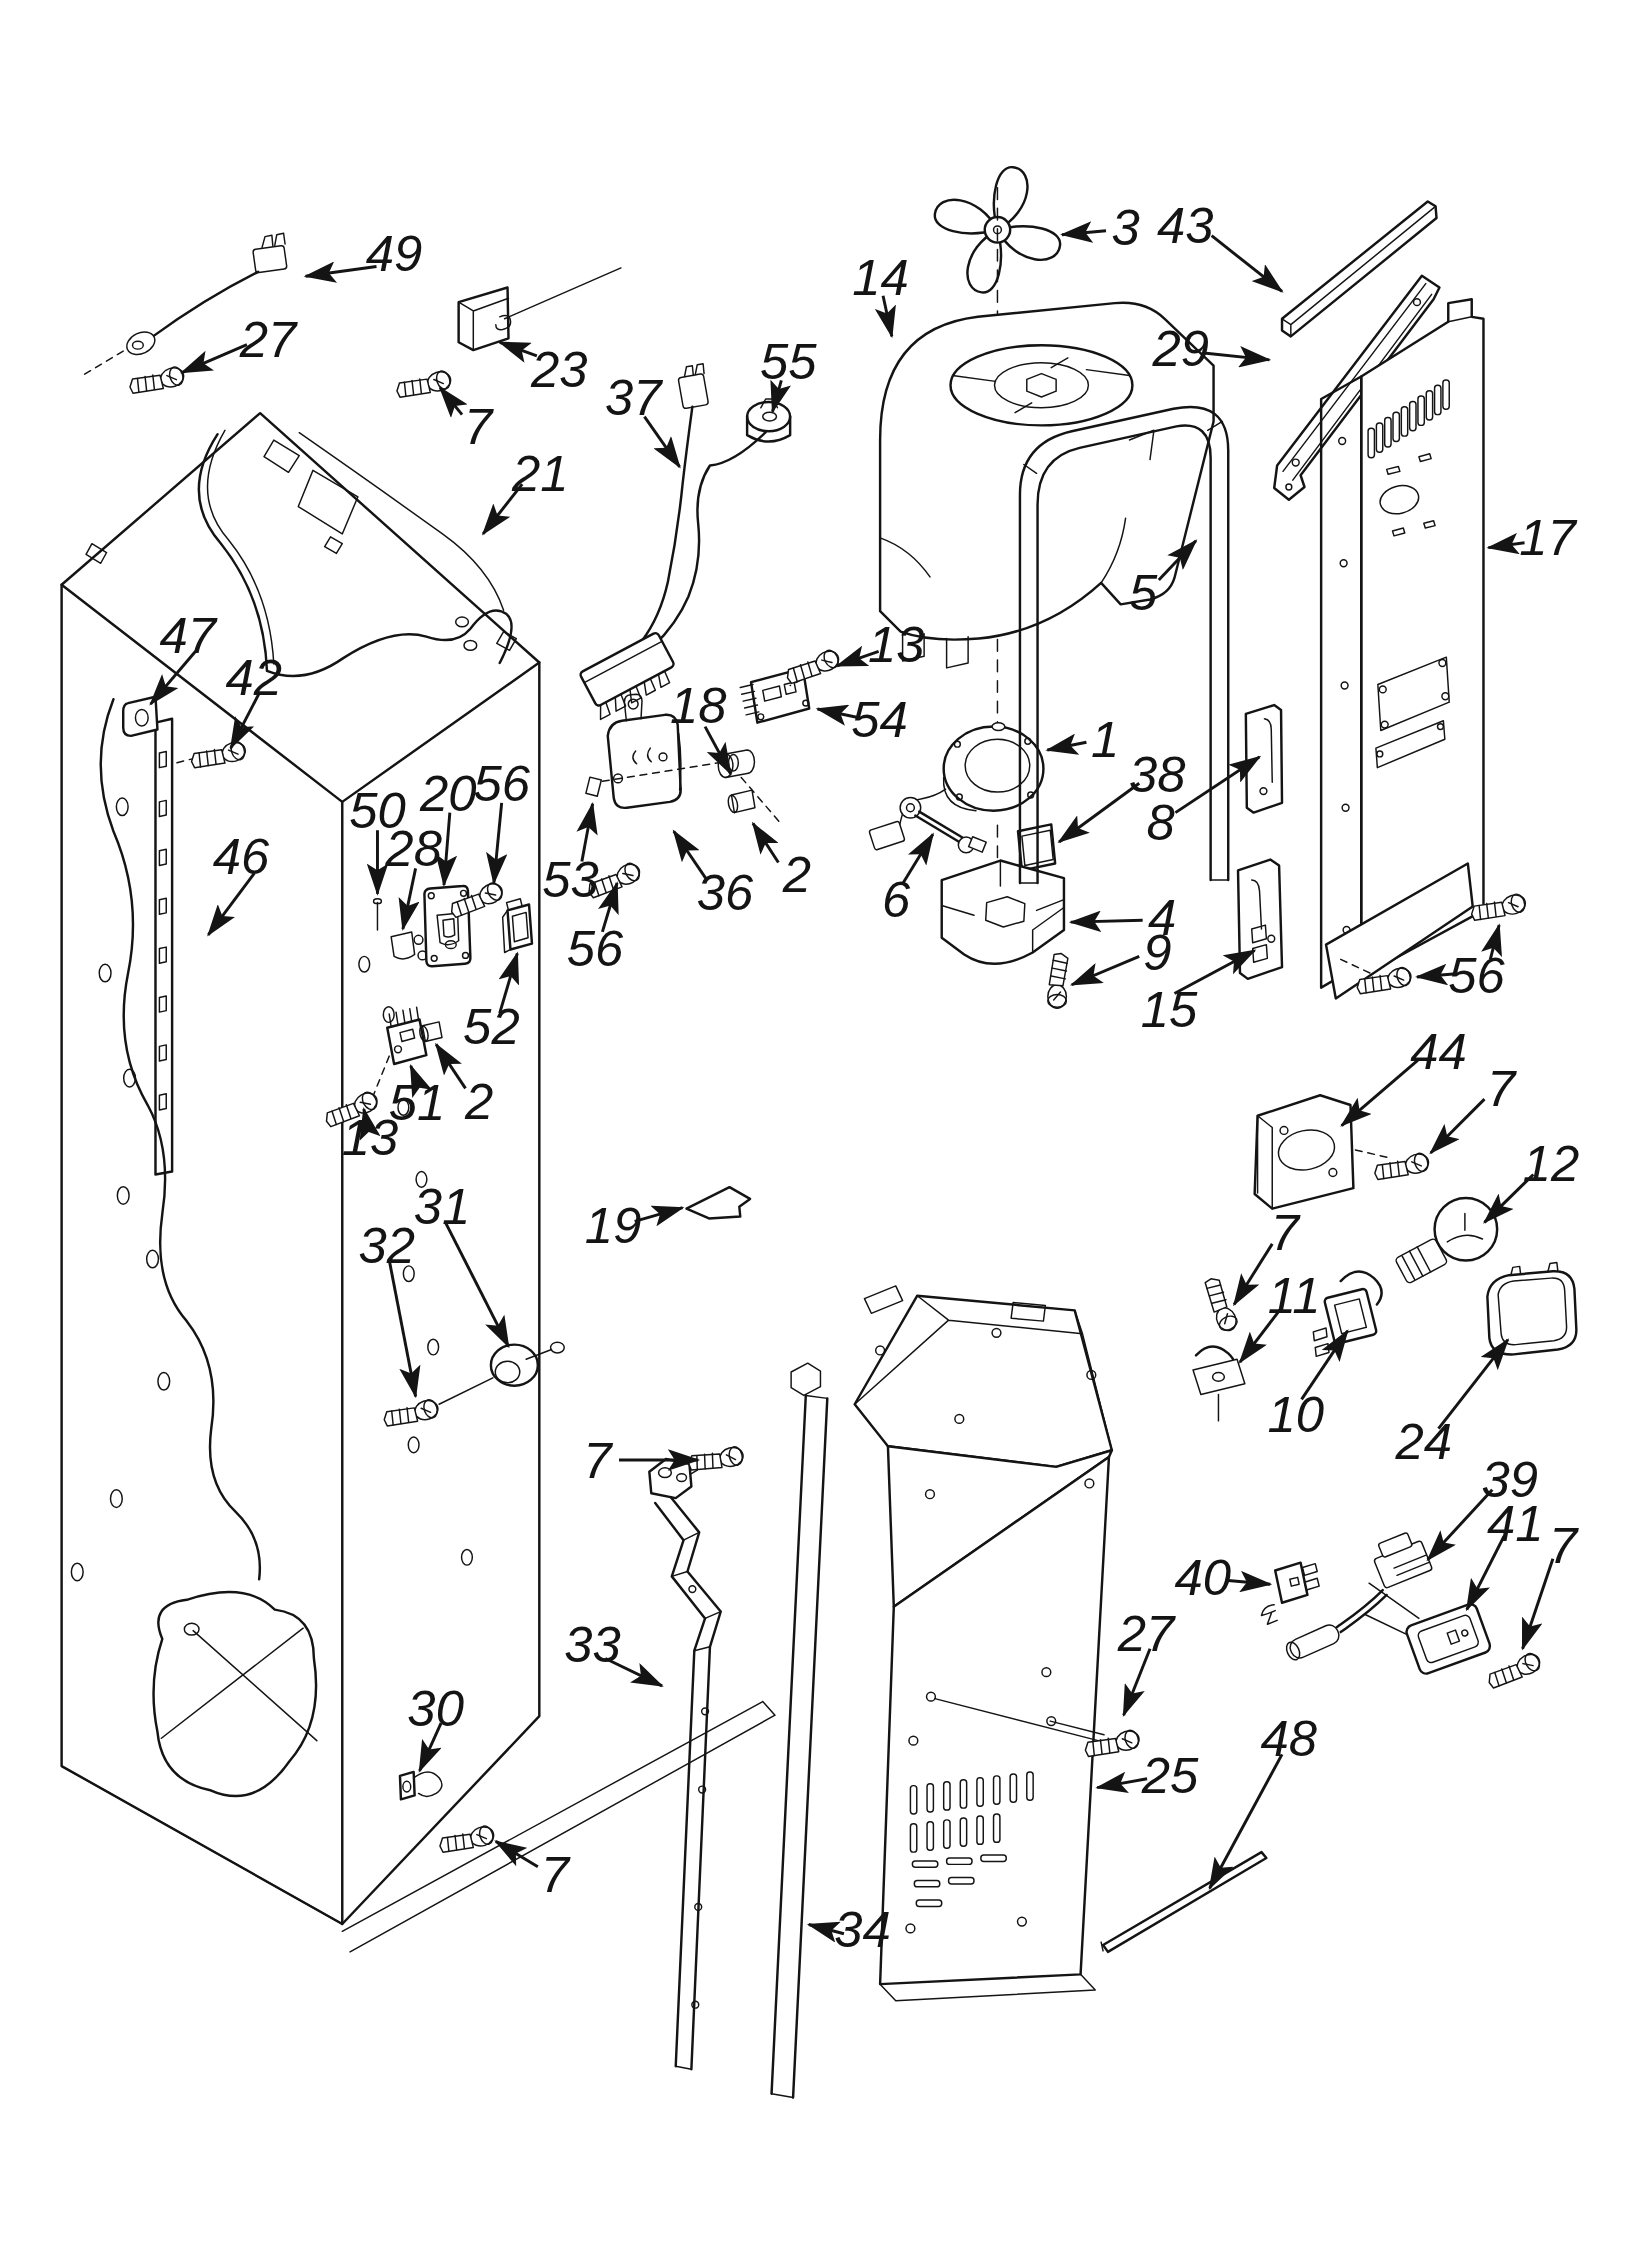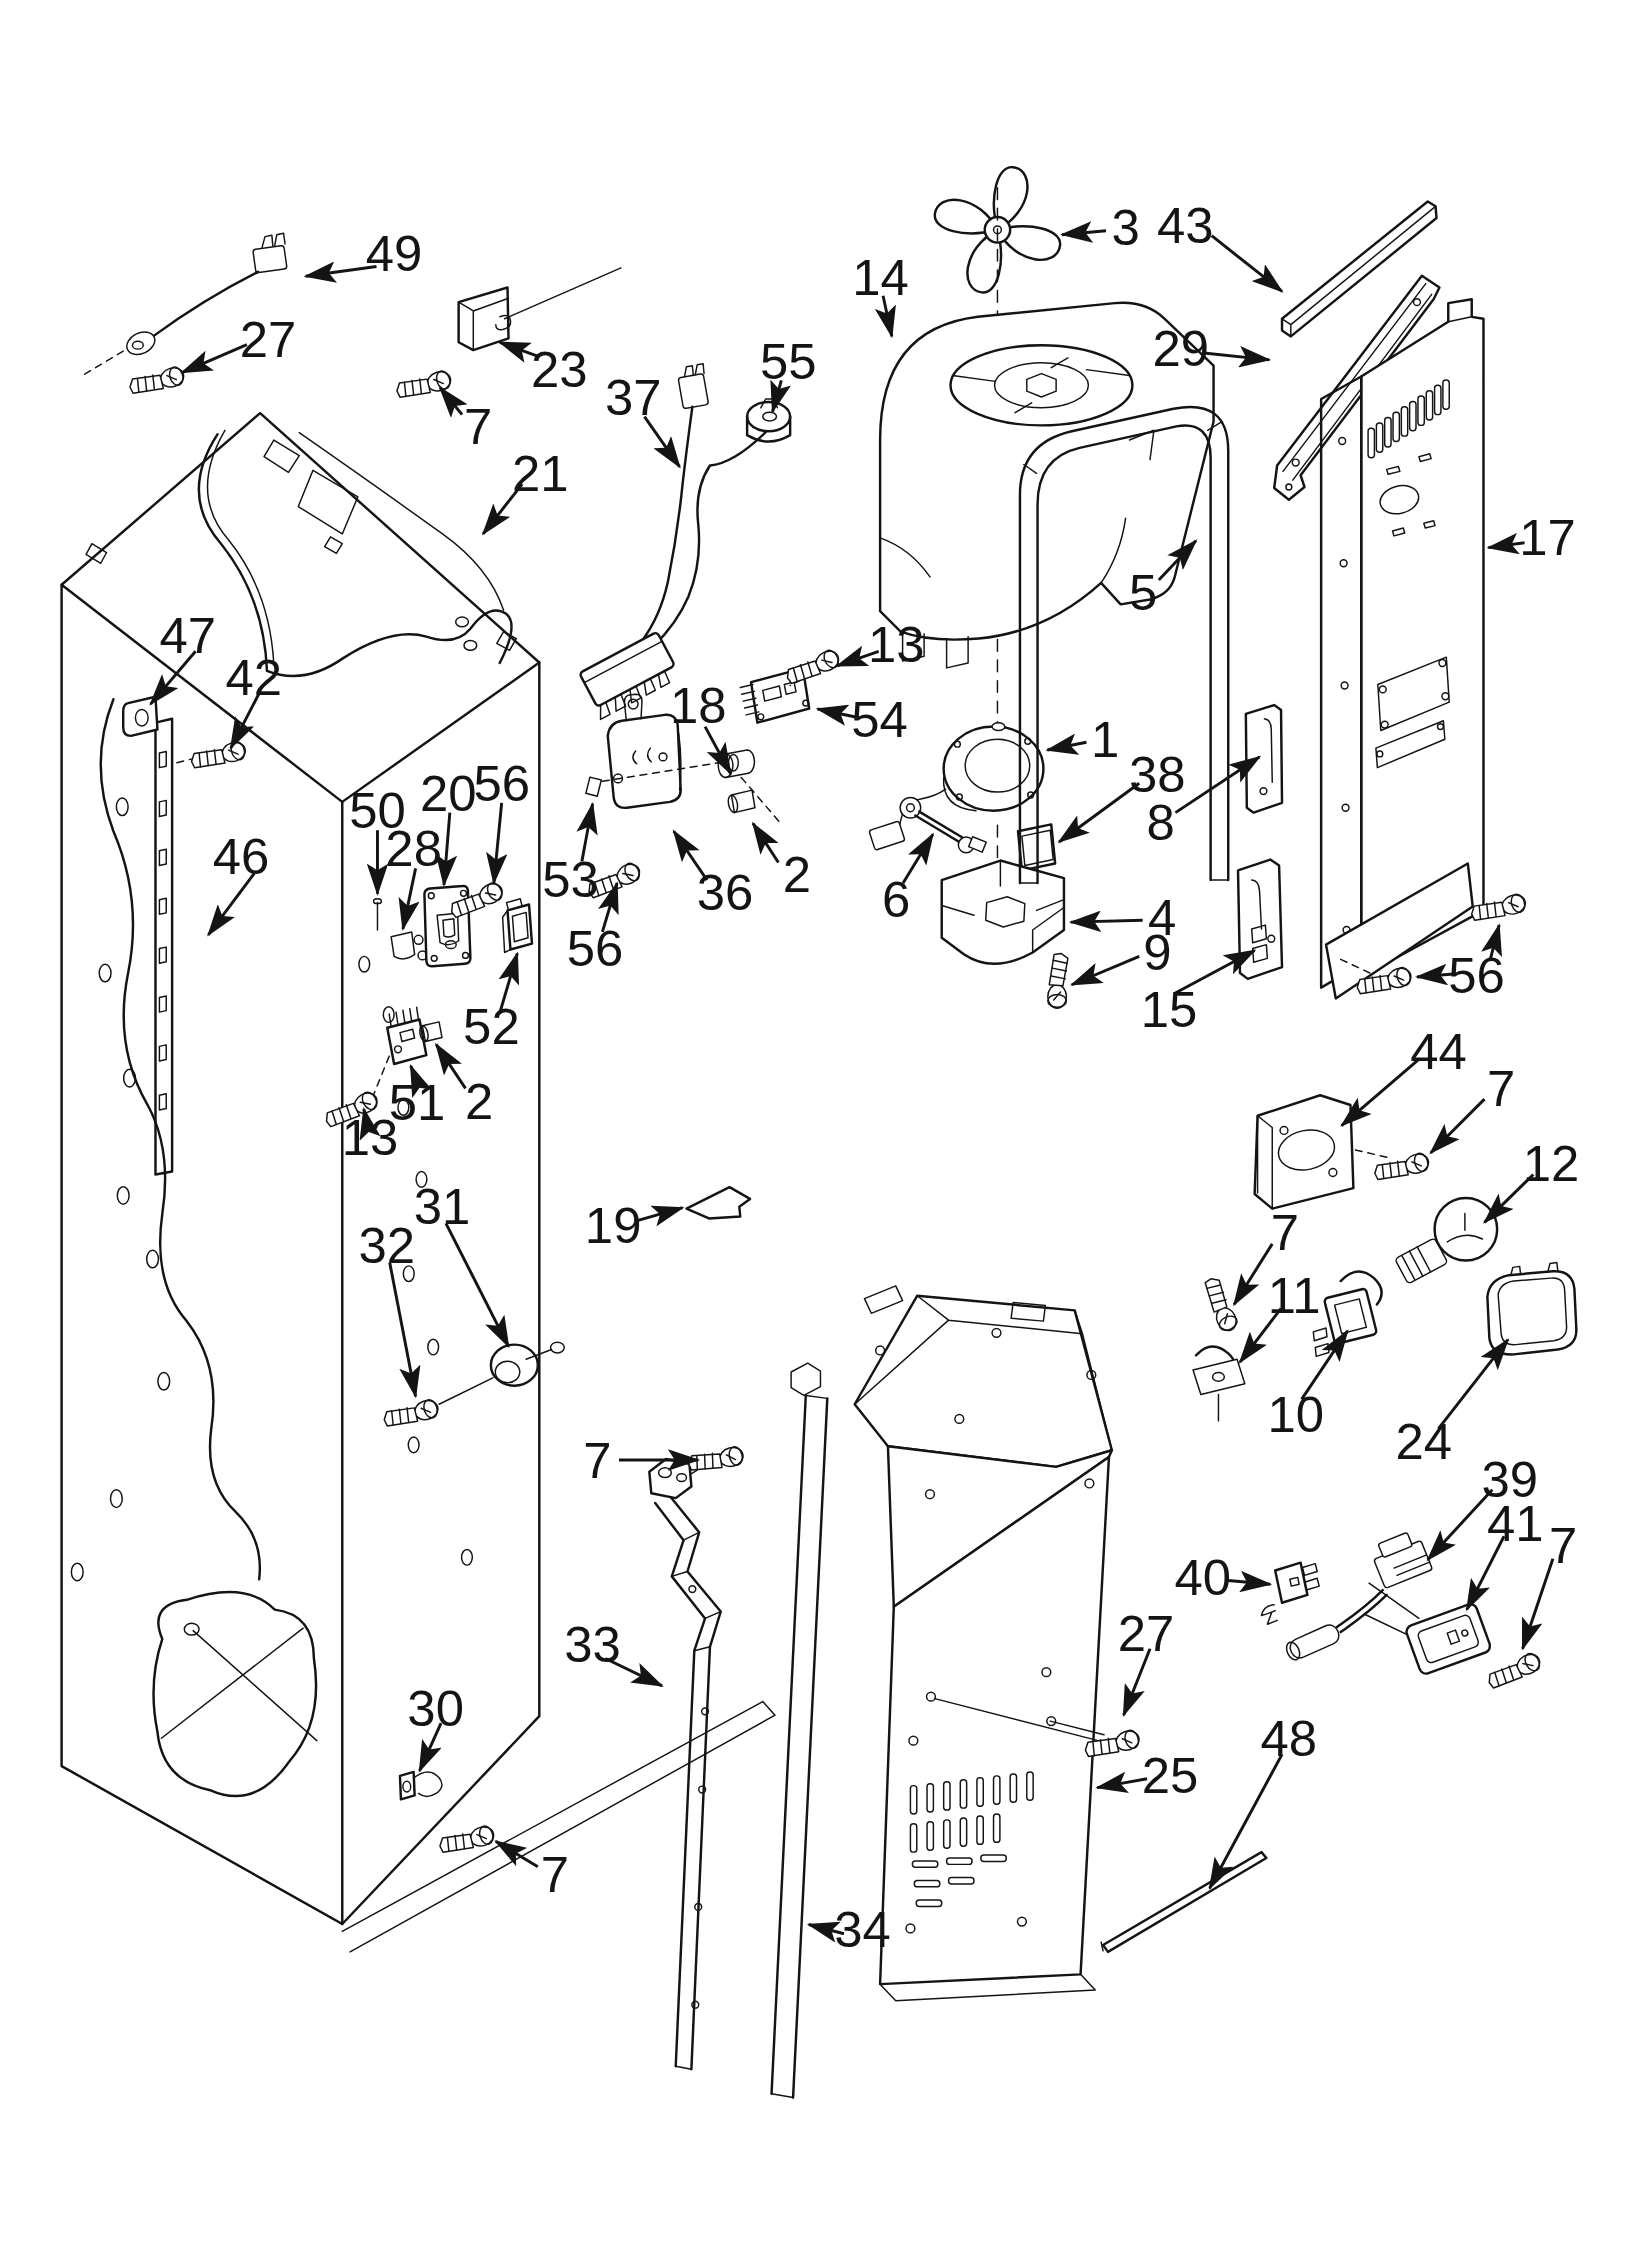--- a/index.html
+++ b/index.html
@@ -1,16 +1,16 @@
 <!DOCTYPE html>
 <html style="font-size:7.8px"><head>
 <meta charset="utf-8">
 <style>
   html,body{margin:0;padding:0;background:#ffffff;}
-  .page{width:100%;}
+  .page{width:100%;font-style:italic;}
   svg{display:block;width:100%;height:auto;background:#ffffff;}
   .ln  {fill:none;stroke:#141414;stroke-width:5;stroke-linejoin:round;stroke-linecap:round;}
   .ln2 {fill:none;stroke:#141414;stroke-width:3;stroke-linejoin:round;stroke-linecap:round;}
   .fillw{fill:#ffffff;stroke:#141414;stroke-width:5;stroke-linejoin:round;}
   .fillw2{fill:#ffffff;stroke:#141414;stroke-width:3;stroke-linejoin:round;}
   .dash{stroke-dasharray:24 18;}
   .dash2{stroke-dasharray:14 12;}
   .arrow{fill:none;stroke:#141414;stroke-width:6;marker-end:url(#ah);}
   .lbl{font-family:"Liberation Sans","DejaVu Sans",sans-serif;font-size:104px;fill:#141414;text-anchor:middle;}
 </style>

